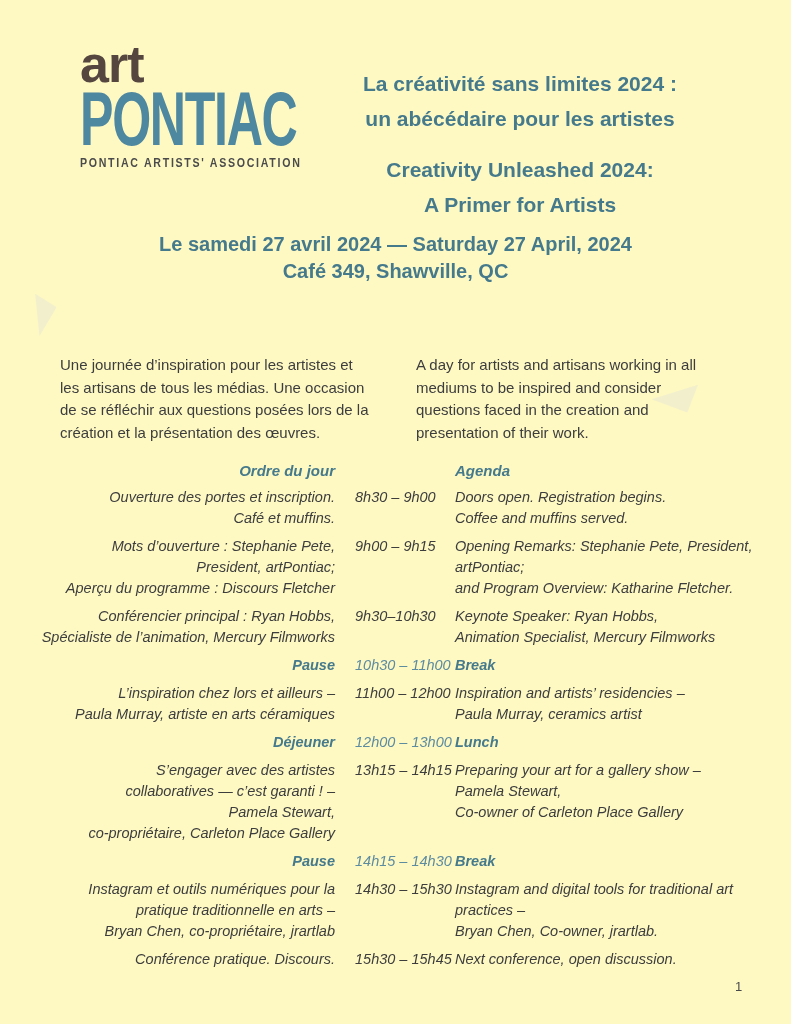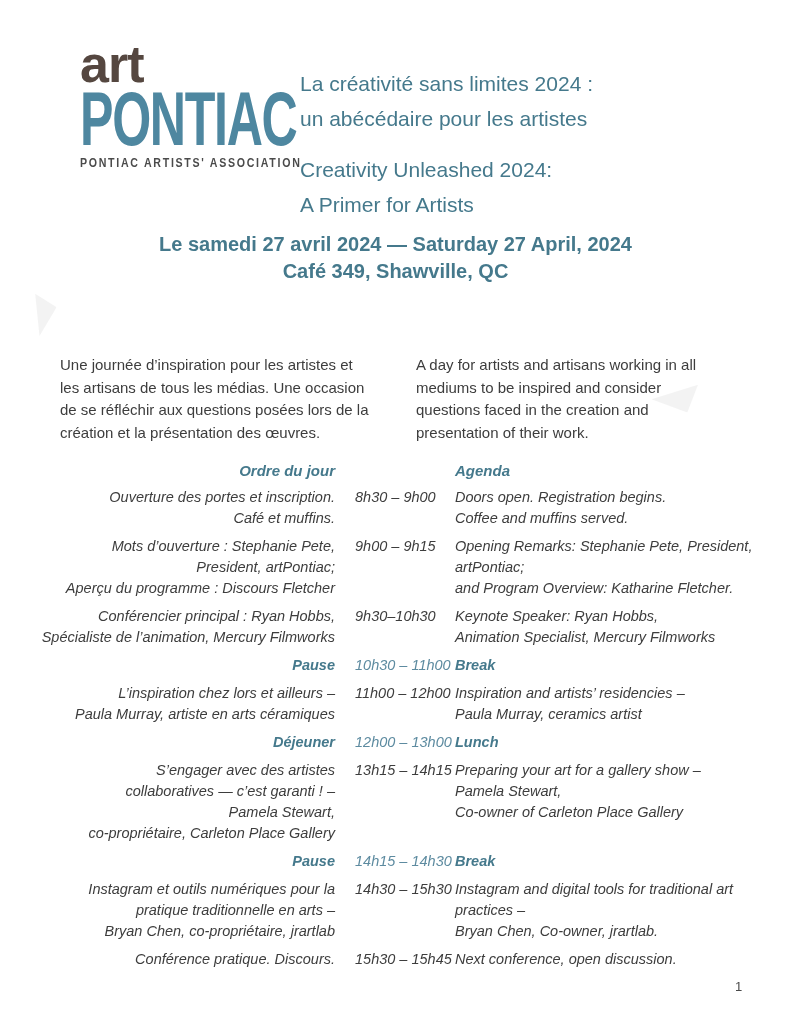--- a/index.html
+++ b/index.html
@@ -1,18 +1,18 @@
 <!DOCTYPE html>
 <html><head>
 <meta charset="utf-8">
 <style>
   html,body { margin:0; padding:0; background:#888; }
   .page {
     position:relative; width:791px; height:1024px; margin:0 auto;
-    background:#ffffff; overflow:hidden;
+    background:#fef9c3; overflow:hidden;
     font-family:"Liberation Sans", sans-serif;
     color:#3d3d3d;
   }
 
   
   .logo { position:absolute; left:80px; top:40px; width:230px; }
   .logo-art {
     font-size:52px; font-weight:bold; color:#554740;
     letter-spacing:-1px; line-height:48px;
   }
@@ -24,21 +24,21 @@
   .logo-sub {
     margin-top:6px;
     font-size:12.5px; font-weight:bold; color:#4b4b4b;
     letter-spacing:2px; white-space:nowrap;
     transform:scaleX(0.85); transform-origin:left center;
   }
 
   
   .title-block {
     position:absolute; left:300px; top:66px; width:440px;
-    text-align:left; color:#45798c; font-weight:normal;
+    text-align:center; color:#45798c; font-weight:bold;
     font-size:21px; line-height:35px;
   }
   .title-block .fr { margin:0 0 16px 0; }
   .title-block .en { margin:0; }
   .date-block {
     position:absolute; left:0; top:231px; width:791px;
     text-align:center; color:#45798c; font-weight:bold;
     font-size:20px; line-height:27px; white-space:pre;
   }
 

